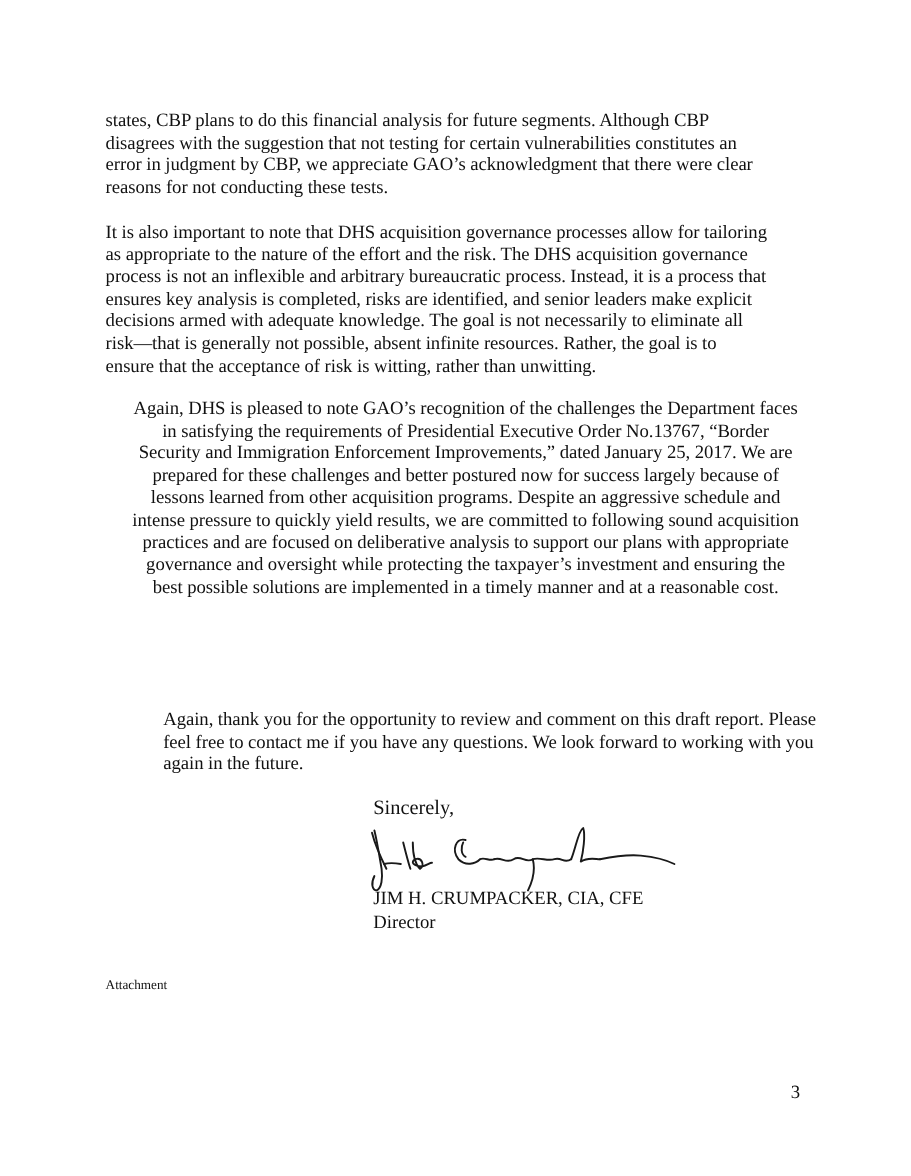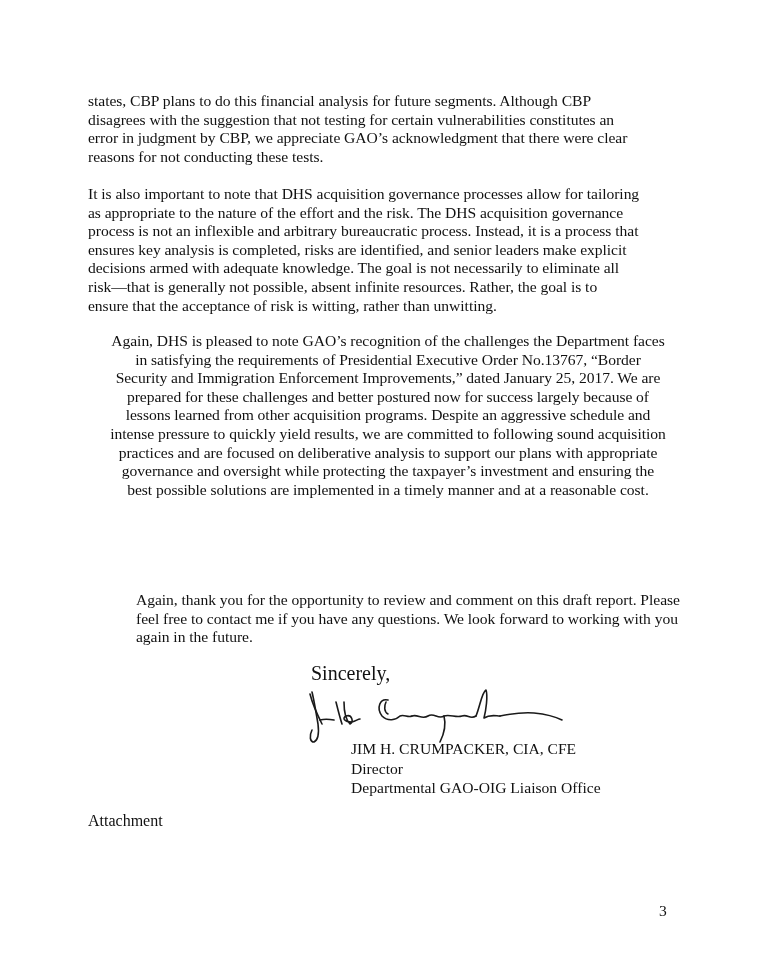--- a/index.html
+++ b/index.html
@@ -33,43 +33,43 @@
     #p1 { top: 92px; }
     #p2 { top: 185px; }
     #p3 { top: 332px; text-align: center; }
     #p4 { top: 517px; }
     #p5 { top: 591px; margin-left: 48px; }
 
     .closing {
       position: absolute;
       left: 311px;
       top: 664px;
-      font-size: 20px;
+      font-size: 17px;
       line-height: 18.6px;
     }
     .signature {
       position: absolute;
       left: 300px;
       top: 686px;
       width: 280px;
       height: 58px;
     }
     .signer {
       position: absolute;
       left: 311px;
       top: 739px;
       font-size: 15.6px;
       line-height: 19.5px;
     }
-    .signer div { white-space: nowrap; margin-left: 40px; }
+    .signer div { white-space: nowrap; }
     .attachment {
       position: absolute;
       left: 88px;
       top: 812px;
-      font-size: 16px;
+      font-size: 11px;
       line-height: 18.6px;
     }
     .page-number {
       position: absolute;
       left: 659px;
       top: 902px;
       font-size: 15.6px;
       line-height: 18.6px;
     }
   </style>
@@ -120,19 +120,18 @@
       <path d="M112 30 C118 28, 122 34, 128 30 C134 26, 138 34, 144 30 C146 38, 144 48, 140 56"></path>
       <path d="M144 30 C150 28, 156 32, 162 30 C168 28, 170 34, 176 30"></path>
       <path d="M176 30 C180 20, 182 6, 186 4 C188 10, 186 24, 184 32 C190 28, 196 30, 200 30"></path>
       <path d="M200 30 C210 28, 222 26, 234 27 C244 28, 254 30, 262 34"></path>
     </g>
   </svg>
 
   <div class="signer">
     <div>JIM H. CRUMPACKER, CIA, CFE</div>
     <div>Director</div>
-    <div>Departmental GAO-OIG Liaison Office</div>
   </div>
 
   <div class="attachment">Attachment</div>
 
   <div class="page-number">3</div>
 </div>
 
 </body></html>

